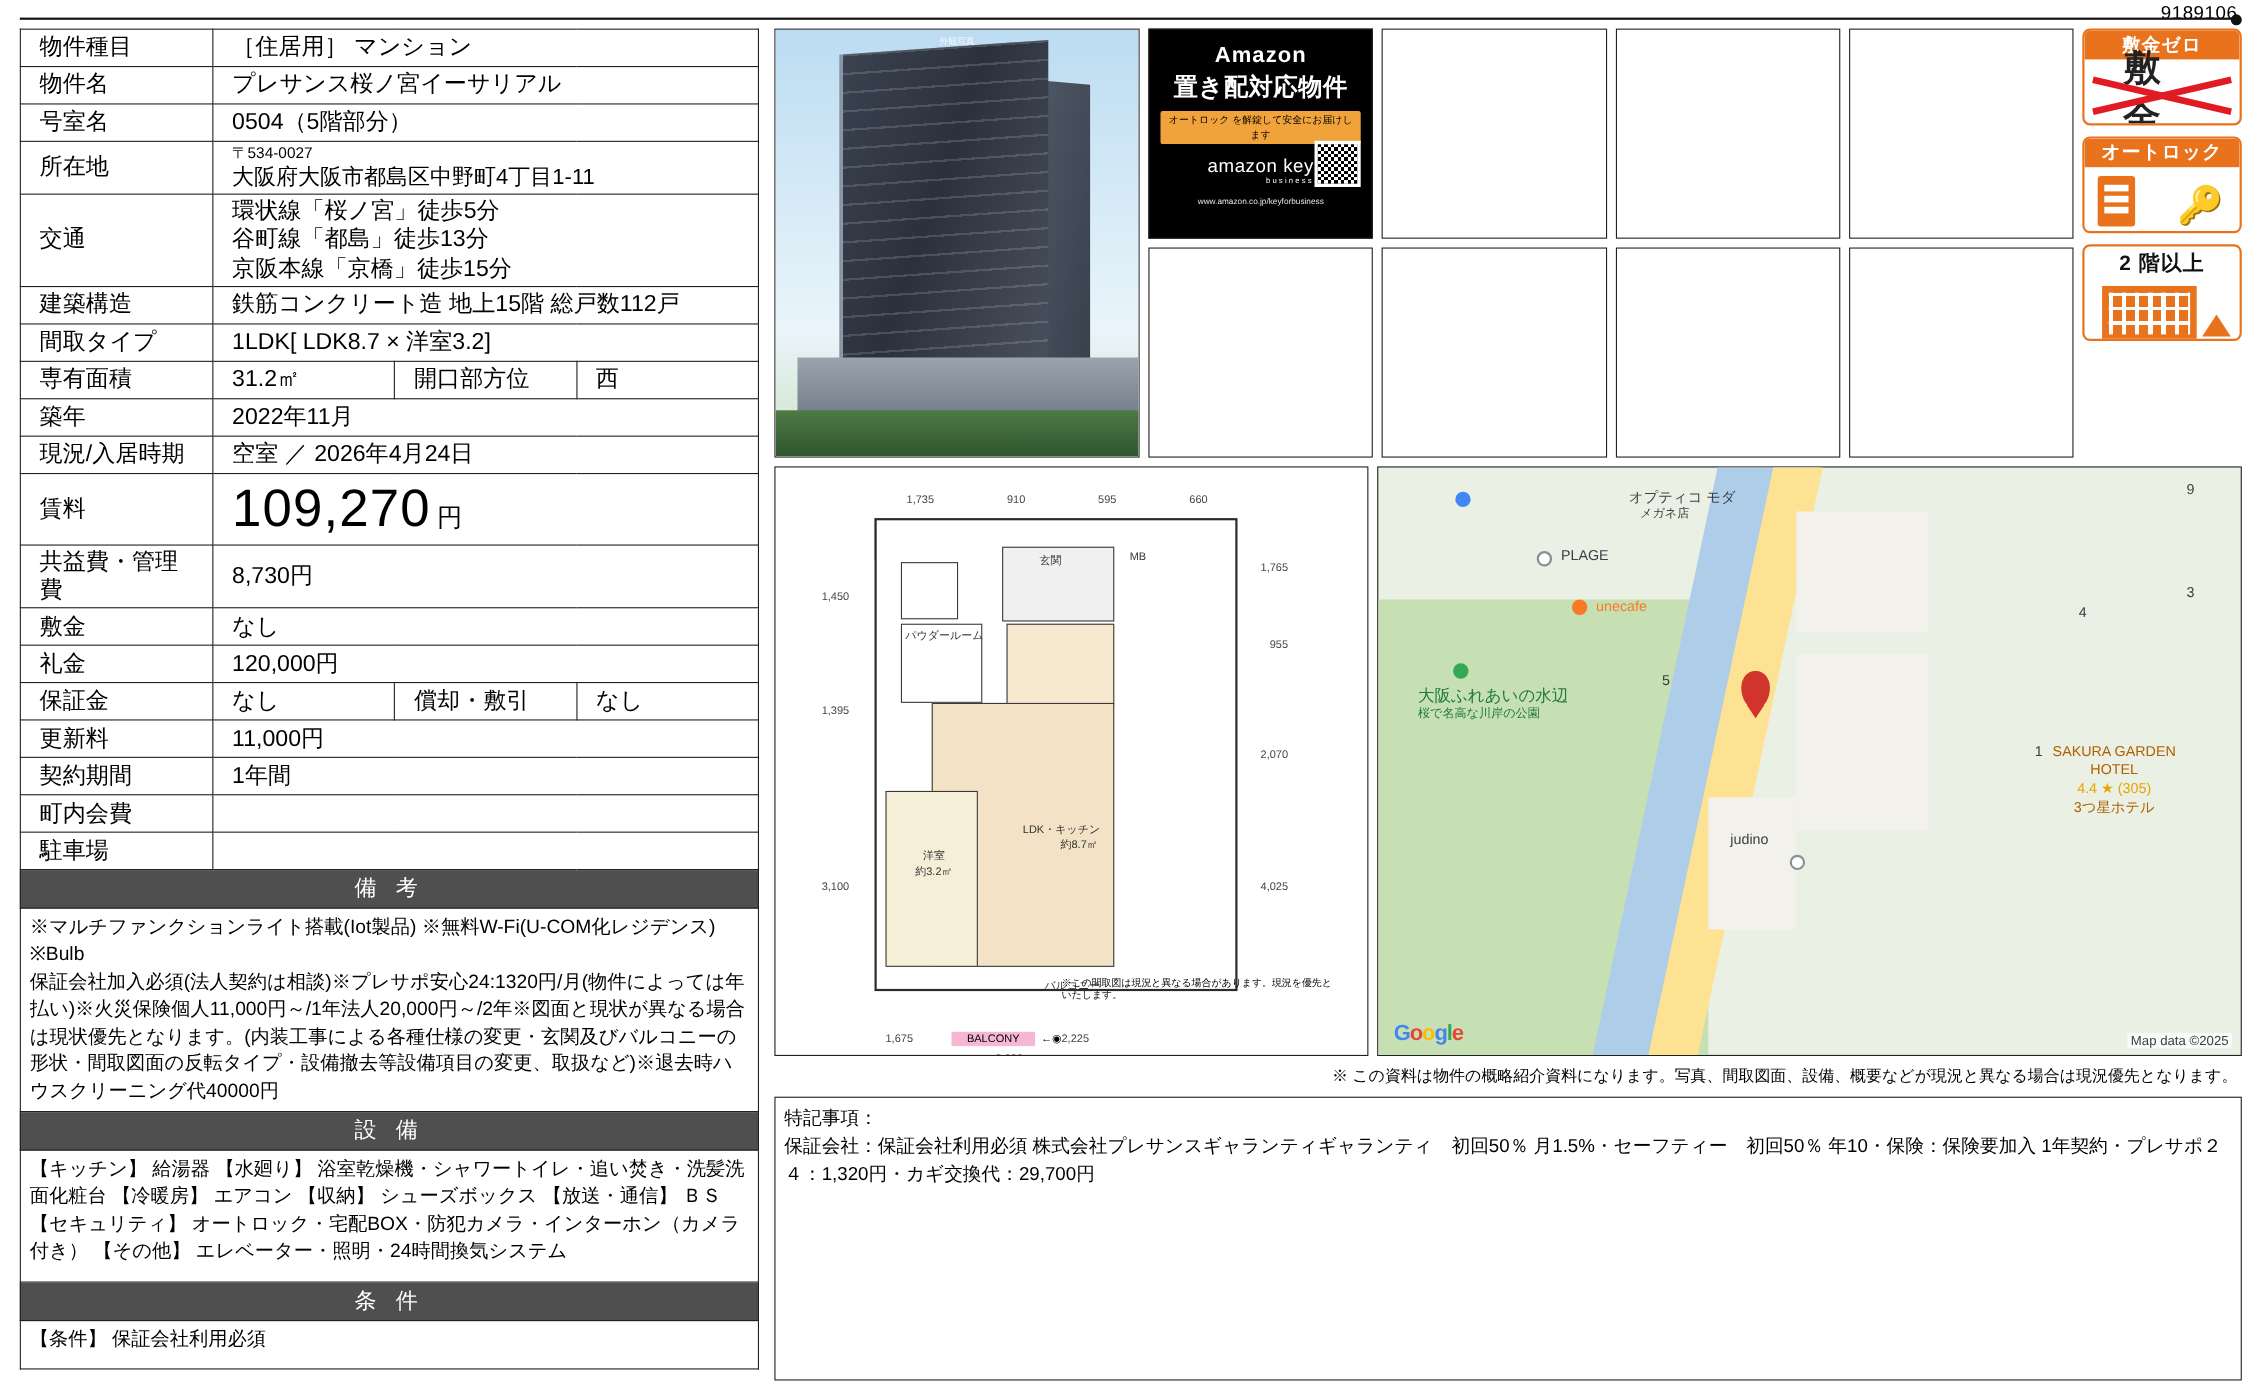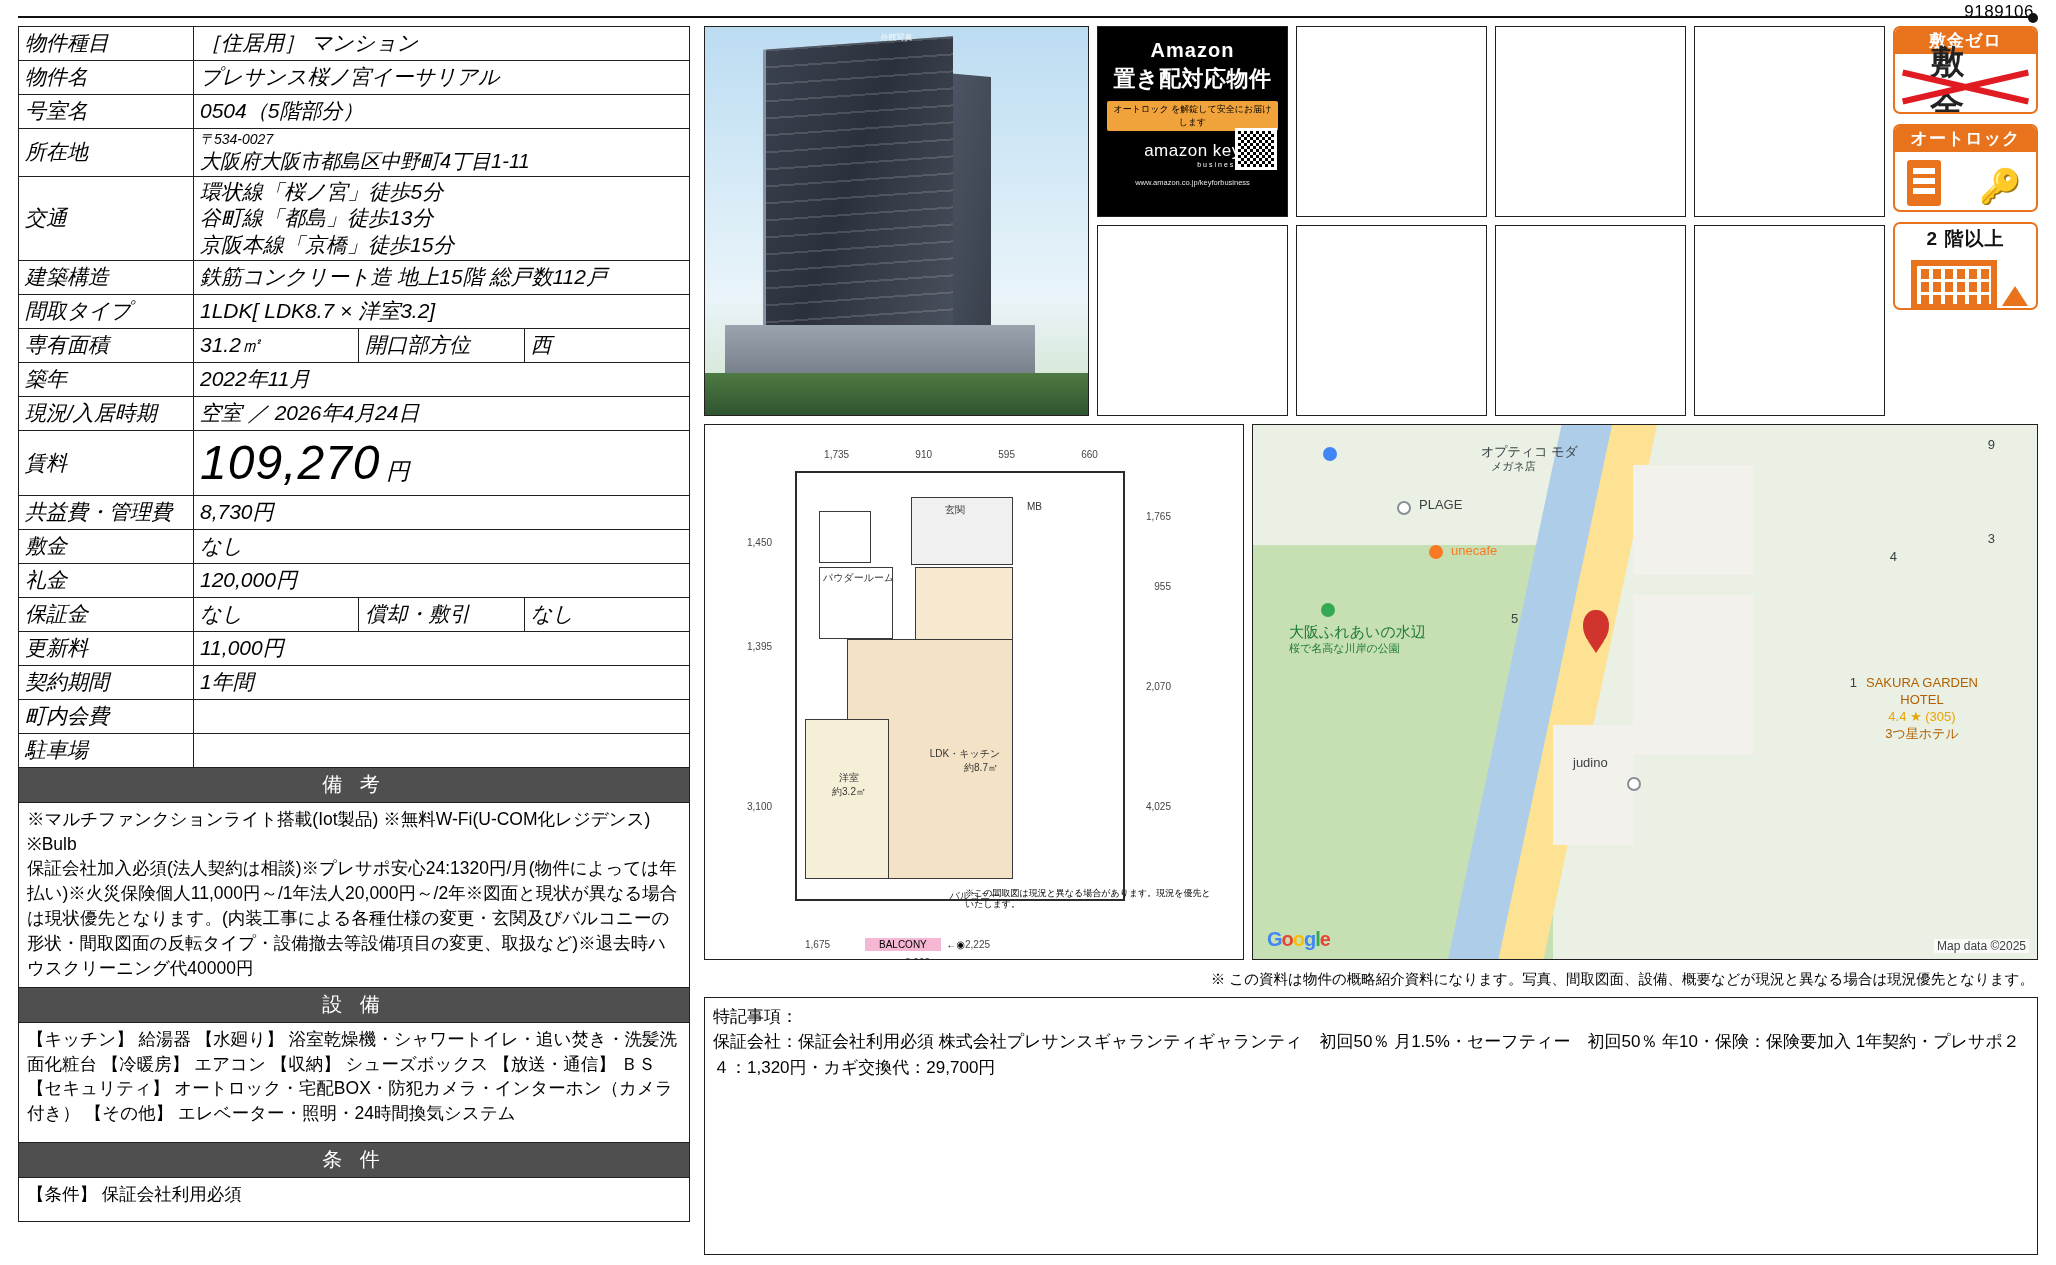--- a/index.html
+++ b/index.html
@@ -37,26 +37,25 @@
 
   
   .left-col { width: 672px; flex: none; }
   table.spec {
     width: 100%;
     border-collapse: collapse;
     table-layout: fixed;
   }
   table.spec td {
     border: 1px solid #231f20;
-    padding: 2px 6px;
+    padding: 2px 17px;
     font-size: 21px;
     vertical-align: middle;
     height: 34px;
     line-height: 1.25;
-    font-style: italic;
   }
   td.lbl {
     width: 175px;
     font-size: 21.5px;
     padding-left: 9px;
   }
   td.val { font-size: 21px; }
   .addr-zip { font-size: 14px; display:block; line-height:1.15; }
   .addr-main { font-size: 20px; display:block; line-height:1.3;}
   .multi { font-size: 18.5px; line-height: 1.52; }
@@ -84,21 +83,21 @@
   }
   .sectbody.big { min-height: 150px; }
   .sectbody.equip { min-height: 120px; }
   .sectbody.cond { min-height: 44px; }
 
   
   .right-col { flex:1; display:flex; flex-direction:column; gap: 8px; }
 
   .row-top { display:flex; gap: 8px; height: 390px; }
   .photo-main {
-    width: 385px; flex:none;
+    width: 332px; flex:none;
     border: 1px solid #231f20;
     background:#fff;
     position: relative;
     overflow:hidden;
   }
   .photo-main .sky {
     position:absolute; inset:0;
     background: linear-gradient(#bcdcf2 0%, #d9ecf7 45%, #eaf4fa 70%, #cfe3c9 100%);
   }
   .bldg {

